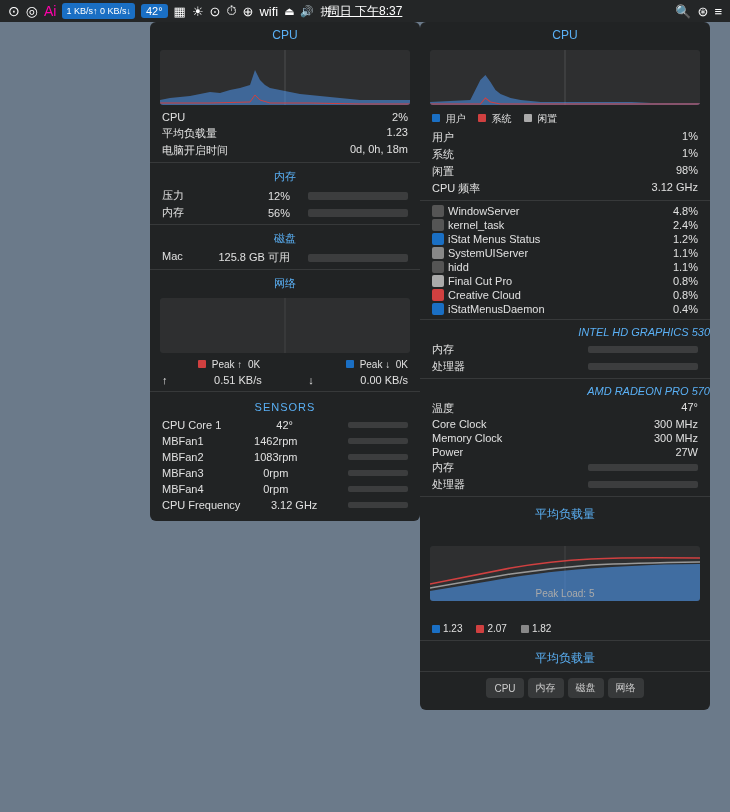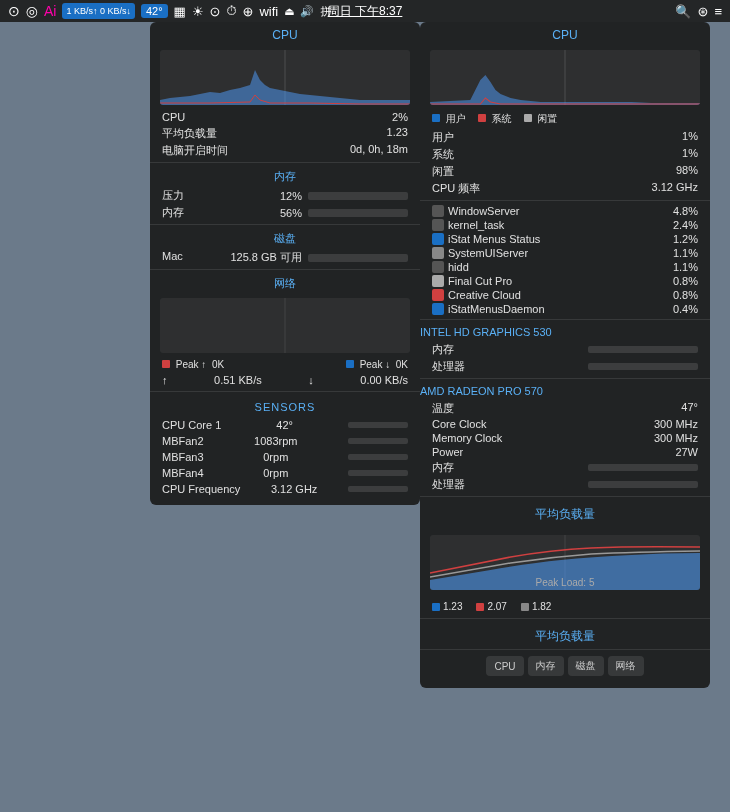--- a/index.html
+++ b/index.html
@@ -103,21 +103,21 @@
       font-size: 11px;
     }
 
     .info-row {
       display: flex; justify-content: space-between;
       padding: 1px 12px;
       font-size: 11px;
     }
 
     .bar-container {
-      display: flex; align-items: center; gap: 6px;
+      display: flex; align-items: center; gap: 18px;
     }
     .bar-bg {
       width: 100px; height: 8px;
       background: rgba(255,255,255,0.12);
       border-radius: 2px;
       overflow: hidden;
       display: inline-block;
     }
     .bar-fill {
       height: 100%;
@@ -174,55 +174,57 @@
       margin: 4px 10px;
       height: 55px;
       background: rgba(255,255,255,0.06);
       border-radius: 3px;
     }
 
     .network-legend {
       display: flex; justify-content: space-between;
       padding: 2px 12px;
       font-size: 10px;
+      margin-left: 36px;
     }
     .net-stat-row {
       display: flex; justify-content: space-between;
       padding: 2px 12px;
       font-size: 11px;
     }
 
     
     .gpu-title {
       color: #5ab0f5;
-      text-align: left;
+      text-align: right;
       font-size: 11px;
       font-weight: 500;
       padding: 3px 0;
+      font-style: italic;
     }
     .gpu-bar-row {
       display: flex; justify-content: space-between; align-items: center;
       padding: 1px 12px;
       font-size: 11px;
     }
     .gpu-bar-bg {
       width: 110px; height: 7px;
       background: rgba(255,255,255,0.12);
       border-radius: 2px;
       overflow: hidden;
     }
     .gpu-bar-fill {
       height: 100%;
       background: #5ab0f5;
       border-radius: 2px;
     }
 
     
     .load-chart {
-      margin: 8px 10px;
+      margin: 19px 10px;
       height: 55px;
       background: rgba(255,255,255,0.06);
       border-radius: 3px;
       position: relative;
       overflow: hidden;
     }
     .peak-label {
       position: absolute;
       bottom: 2px; left: 50%;
       transform: translateX(-50%);
@@ -389,20 +391,27 @@
 
   <div class="divider-line"></div>
 
   <div class="panel-section-title" style="font-size:11px; letter-spacing:1px;">SENSORS</div>
 
   <div class="sensor-row">
     <span>CPU Core 1</span>
     <span>42°</span>
     <span class="sensor-bar-bg">
       <span class="sensor-bar-fill" style="width:42%;"></span>
+    </span>
+  </div>
+  <div class="sensor-row">
+    <span>MBFan1</span>
+    <span>1462rpm</span>
+    <span class="sensor-bar-bg">
+      <span class="sensor-bar-fill" style="width:45%;"></span>
     </span>
   </div>
   <div class="sensor-row">
     <span>MBFan2</span>
     <span>1083rpm</span>
     <span class="sensor-bar-bg">
       <span class="sensor-bar-fill" style="width:34%;"></span>
     </span>
   </div>
   <div class="sensor-row">

